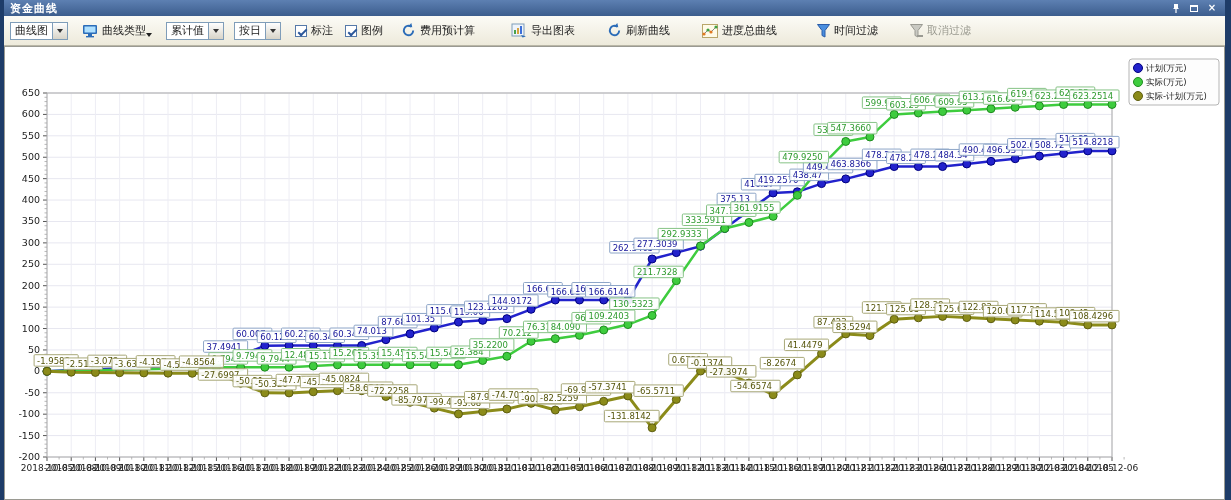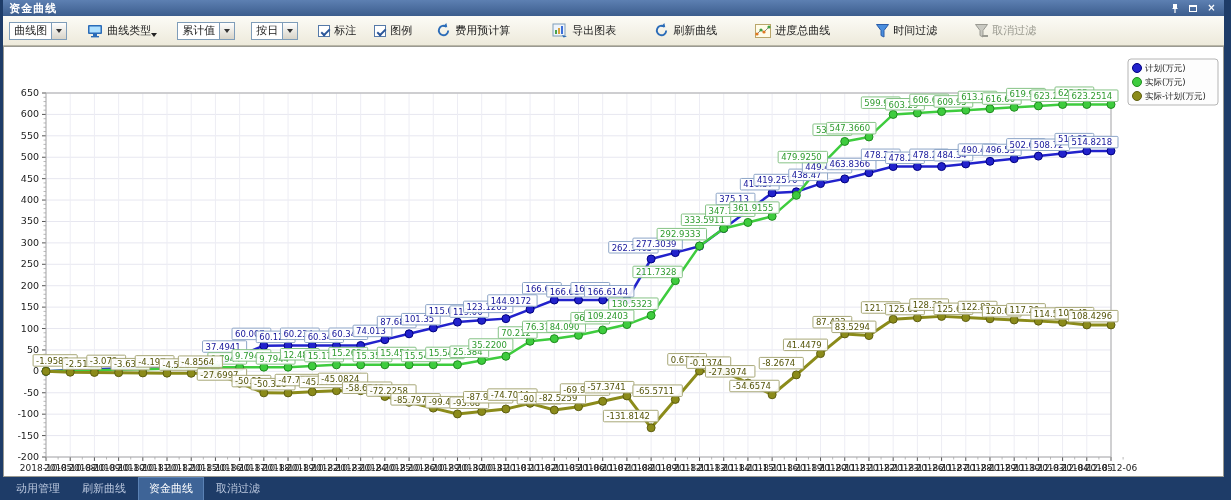--- a/index.html
+++ b/index.html
@@ -1,35 +1,35 @@
 <!DOCTYPE html>
 <html><head>
 <meta charset="utf-8">
 <style>
   * { margin:0; padding:0; box-sizing:border-box; }
   html,body { width:1231px; height:500px; overflow:hidden;
     font-family:"DejaVu Sans", sans-serif; background:#1e3c68; }
-  .window { width:1231px; height:500px; display:flex; flex-direction:column; }
+  .window { width:1231px; height:500px; display:flex; flex-direction:row; }
   .top-strip { height:7px; background:#152c50; }
   .frame { flex:1; display:flex; }
   .frame-l { width:4px; background:#1e3c68; }
   .frame-r { width:8px; background:#1e3c68; }
   .panel { flex:1; display:flex; flex-direction:column; background:#f0eee1; }
   
   .titlebar { height:16px; background:linear-gradient(#5d80b2,#3c5d8d);
     display:flex; align-items:center; padding:0 6px; color:#fff; }
   .titlebar .title { font-size:11px; font-weight:bold; letter-spacing:1px; }
   .titlebar .spacer { flex:1; }
   .tb-ico { width:14px; height:12px; display:flex; align-items:center; justify-content:center;
     margin-left:4px; cursor:default; color:#fff; font-size:10px; line-height:10px; }
   .max-box { width:8px; height:7px; border:1px solid #fff; border-top:2px solid #fff; }
   
   .toolbar { height:30px; background:linear-gradient(#fcfbf6,#edeadb);
     border-bottom:1px solid #b9b6a6; display:flex; align-items:center;
-    padding:0 6px; gap:16px; font-size:11px; color:#222; white-space:nowrap; }
+    padding:0 6px; gap:10px; font-size:11px; color:#222; white-space:nowrap; }
   .combo { display:flex; align-items:center; border:1px solid #7f9db9; background:#fff;
     height:18px; padding-left:4px; }
   .combo .arrow-btn { width:15px; height:16px; margin-left:4px;
     background:linear-gradient(#fefefe,#d8d4c8); border-left:1px solid #7f9db9;
     display:flex; align-items:center; justify-content:center; }
   .caret { width:0; height:0; border-left:3px solid transparent; border-right:3px solid transparent;
     border-top:4px solid #333; }
   .tool-btn { display:flex; align-items:center; gap:4px; padding:2px 3px; border:1px solid transparent; }
   .tool-btn.disabled { color:#9a9a90; }
   .chk { width:12px; height:12px; border:1px solid #5579a8; background:#fff;

